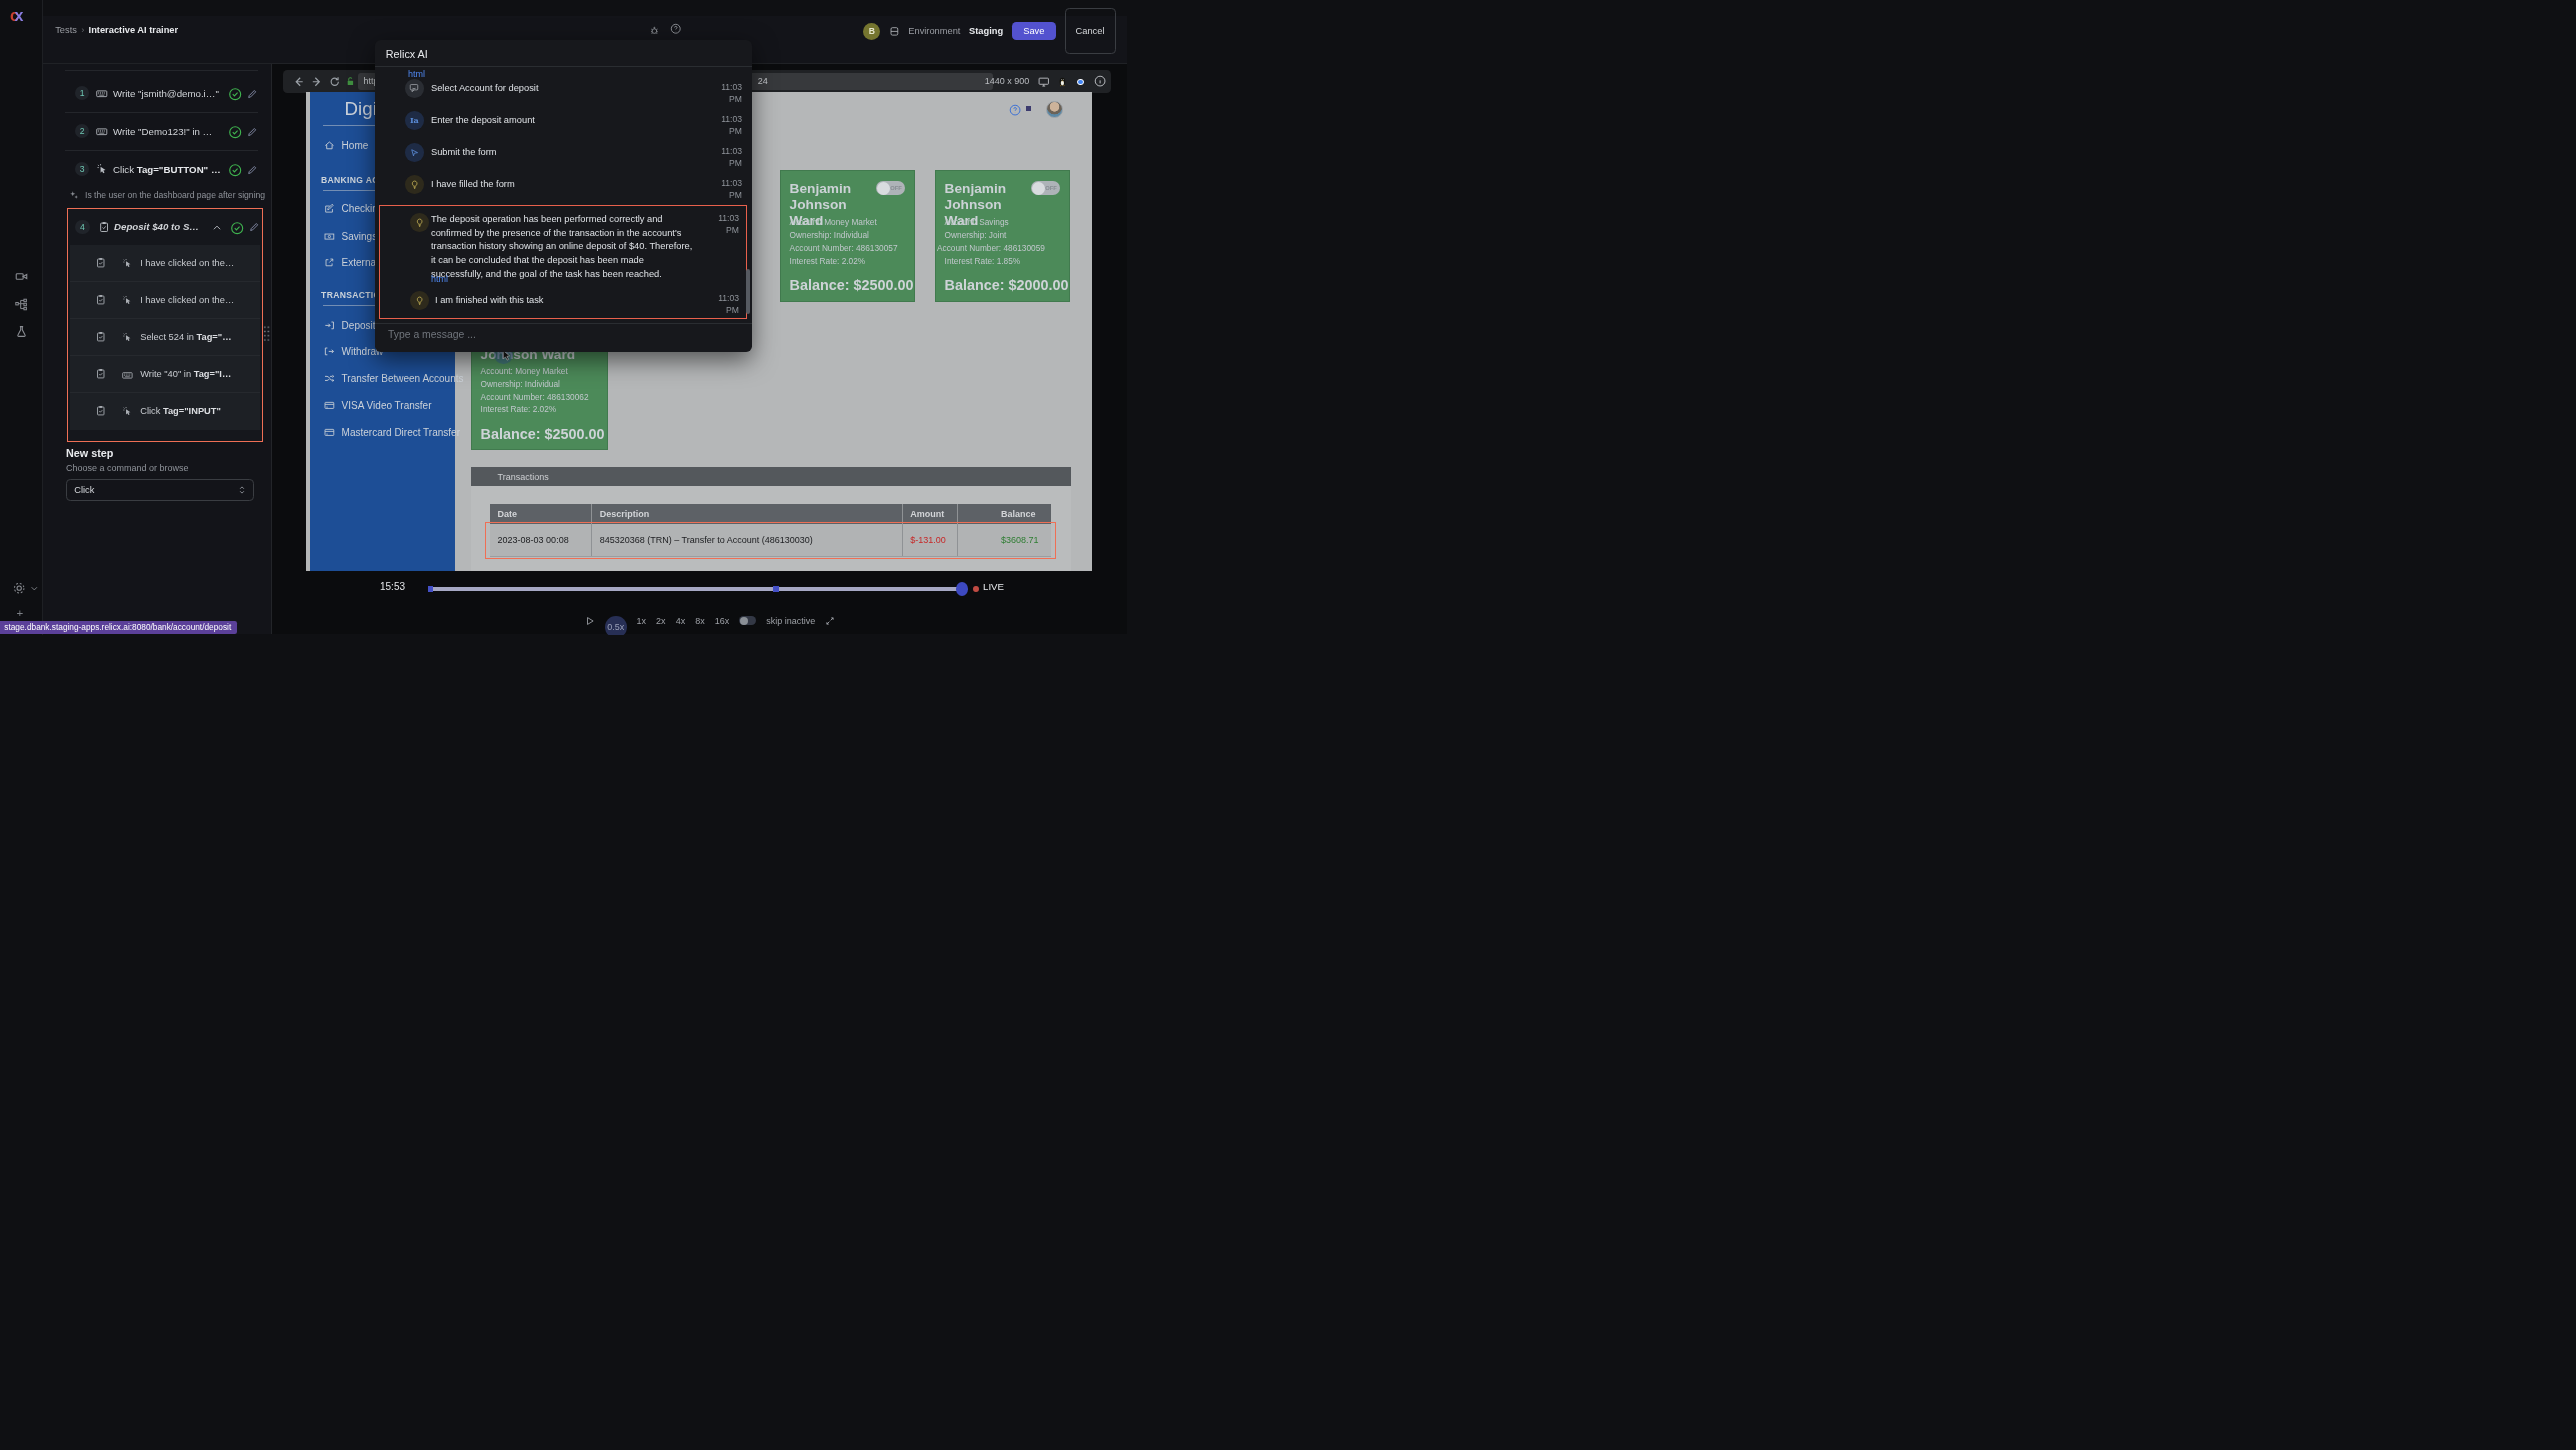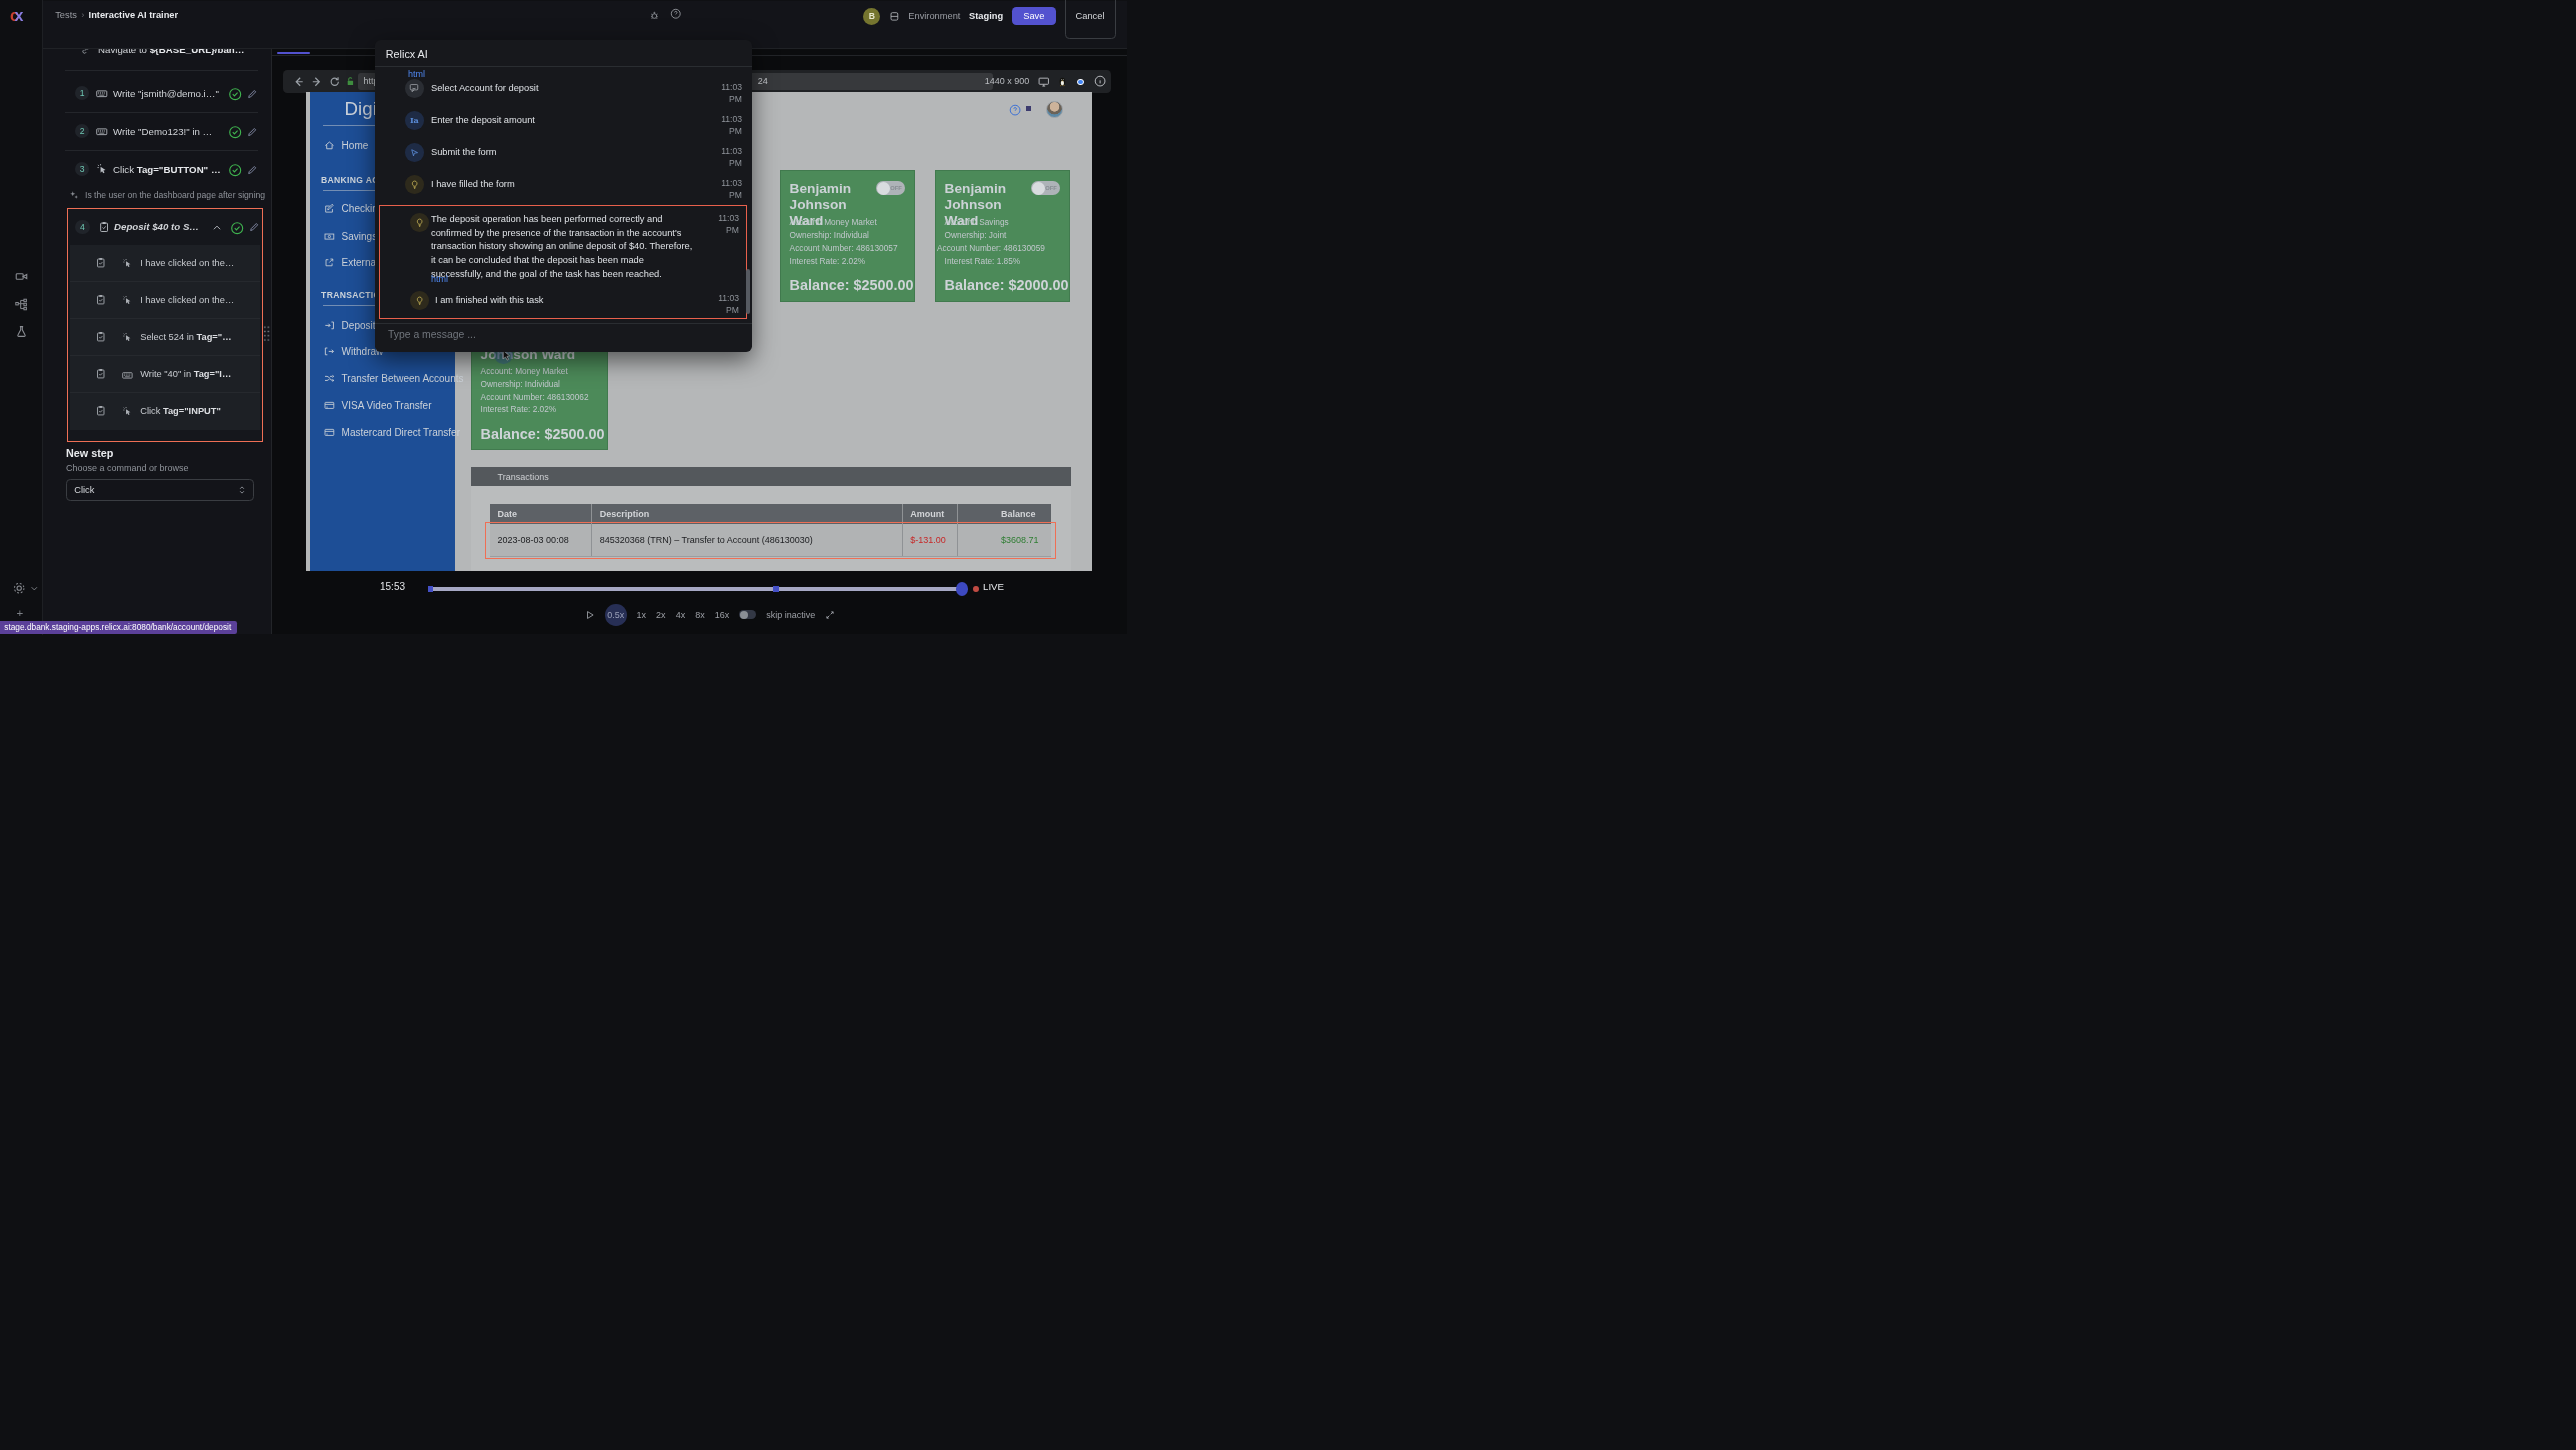--- a/index.html
+++ b/index.html
@@ -9,21 +9,21 @@
   svg { display:block; }
 
   
   .rail { position:absolute; left:0; top:0; width:43px; height:635px; background:#0e0f12; border-right:0.7px solid #1e2024; z-index:20; }
   .logo { position:absolute; left:10px; top:7.2px; font-weight:900; font-size:16px; letter-spacing:-1.4px; }
   .logo .c { color:#c9402f; }
   .logo .x { color:#8a7de0; margin-left:-2.9px; }
   .rail-ic { position:absolute; left:15px; color:#8b8e94; }
 
   
-  .topbar { position:absolute; left:43px; top:1px; width:1084px; height:48px; background:#131419; border-bottom:0.7px solid #202226; z-index:15; }
+  .topbar { position:absolute; left:43px; top:16px; width:1084px; height:48px; background:#131419; border-bottom:0.7px solid #202226; z-index:15; }
   .crumb { position:absolute; left:12.2px; top:8.6px; font-size:9.3px; color:#9a9da3; }
   .crumb .cur { color:#e8eaed; font-weight:600; margin-left:4.3px; }
   .crumb .sep { color:#63666c; margin-left:4.3px; }
   .tb-right { position:absolute; right:11.5px; top:0; height:30px; display:flex; align-items:center; gap:8.6px; }
   .avatar-b { width:17px; height:17px; border-radius:50%; background:#75752f; color:#e8e8cf; font-size:8.6px; font-weight:700; display:flex; align-items:center; justify-content:center; }
   .env-label { font-size:9.3px; color:#9a9da3; }
   .env-value { font-size:9.3px; color:#e8eaed; font-weight:700; }
   .btn-save { background:#5352cf; color:#fff; border:none; border-radius:4.3px; font-size:9.3px; padding:4.3px 11.5px; font-family:inherit; }
   .btn-cancel { background:transparent; color:#d6d8db; border:0.7px solid #3a3d42; border-radius:4.3px; font-size:9.3px; padding:17px 10px; font-family:inherit; }
 
@@ -95,21 +95,21 @@
 
   
   .ptime { position:absolute; left:108px; top:551px; font-size:10px; color:#e4e6e9; }
   .ptrack { position:absolute; left:157px; top:557px; width:536px; height:3.6px; background:#a6a8c4; border-radius:1.4px; }
   .pmark { position:absolute; width:5.8px; height:6.5px; background:#4450c6; top:-1.4px; }
   .pthumb { position:absolute; left:684px; top:552px; width:12.2px; height:13.7px; border-radius:50%; background:#3d49c0; }
   .pdot { position:absolute; left:701px; top:556px; width:5.8px; height:5.8px; border-radius:50%; background:#c04b43; }
   .plive { position:absolute; left:711px; top:551px; font-size:9.7px; color:#e9ebee; }
   .pctrl { position:absolute; left:313px; top:574px; display:flex; align-items:center; gap:10px; }
   .speed { font-size:9px; color:#9da0a6; }
-  .speed-active { width:21.6px; height:21.6px; border-radius:50%; background:#272f55; color:#9aa0b8; font-size:9px; display:flex; align-items:center; justify-content:center; }
+  .speed-active { width:21.6px; height:21.6px; border-radius:50%; background:#272f55; color:#9aa0b8; font-size:9px; display:flex; align-items:center; justify-content:center;margin-top:12px; }
   .skip-toggle { width:17px; height:9.3px; border-radius:5px; background:#333845; position:relative; }
   .skip-toggle .kn { position:absolute; left:0.7px; top:0.7px; width:8px; height:8px; border-radius:50%; background:#8a8f96; }
 
   
   .chat { position:absolute; left:375px; top:40px; width:377px; height:312px; background:#17181c; border-radius:5.8px; box-shadow:0 7.2px 24.4px rgba(0,0,0,.55); z-index:40; }
   .chat-header { position:absolute; left:10.8px; top:8px; font-size:10.8px; color:#e8eaed; }
   .chat-hr { position:absolute; left:0; right:0; top:26px; height:0.7px; background:#2a2d31; }
   .msg-ic { position:absolute; width:18.7px; height:18.7px; border-radius:50%; display:flex; align-items:center; justify-content:center; }
   .ic-grey { background:#2a2d33; color:#a9adb3; }
   .ic-blue { background:#1e2b45; color:#5b8dd9; }

